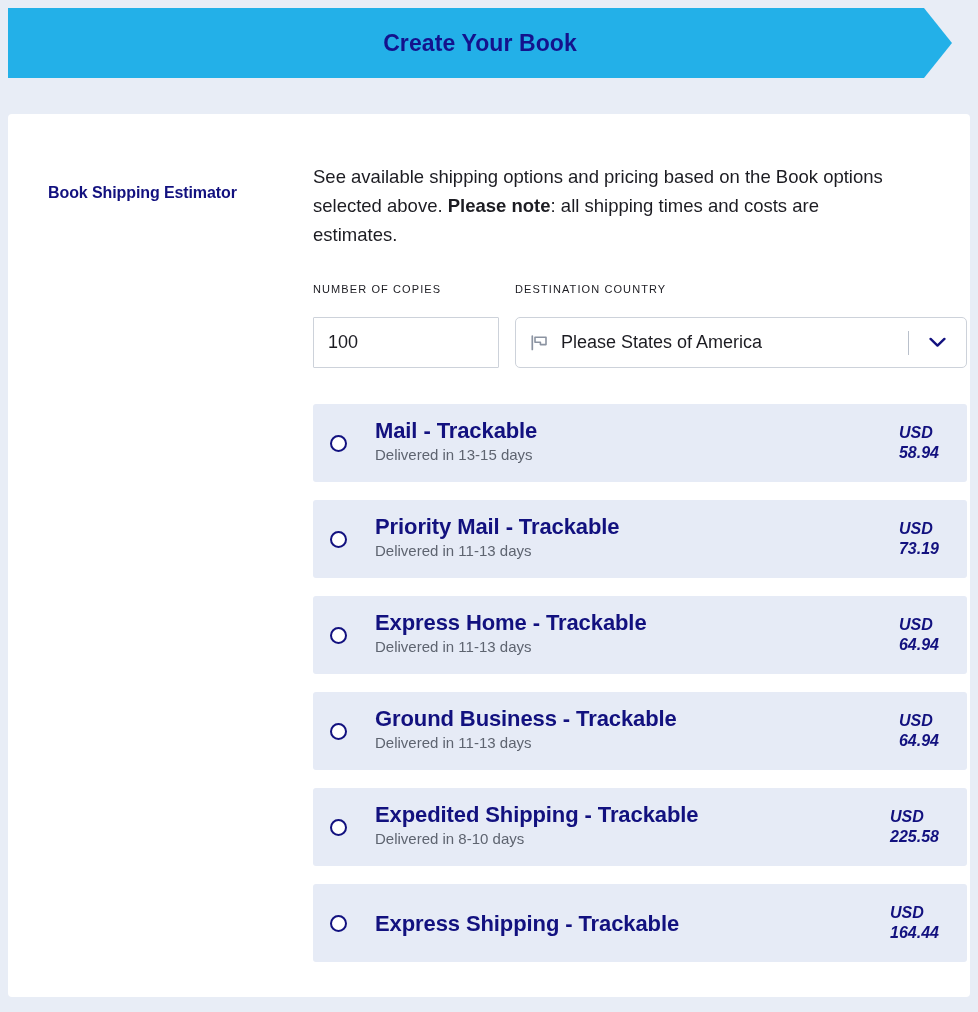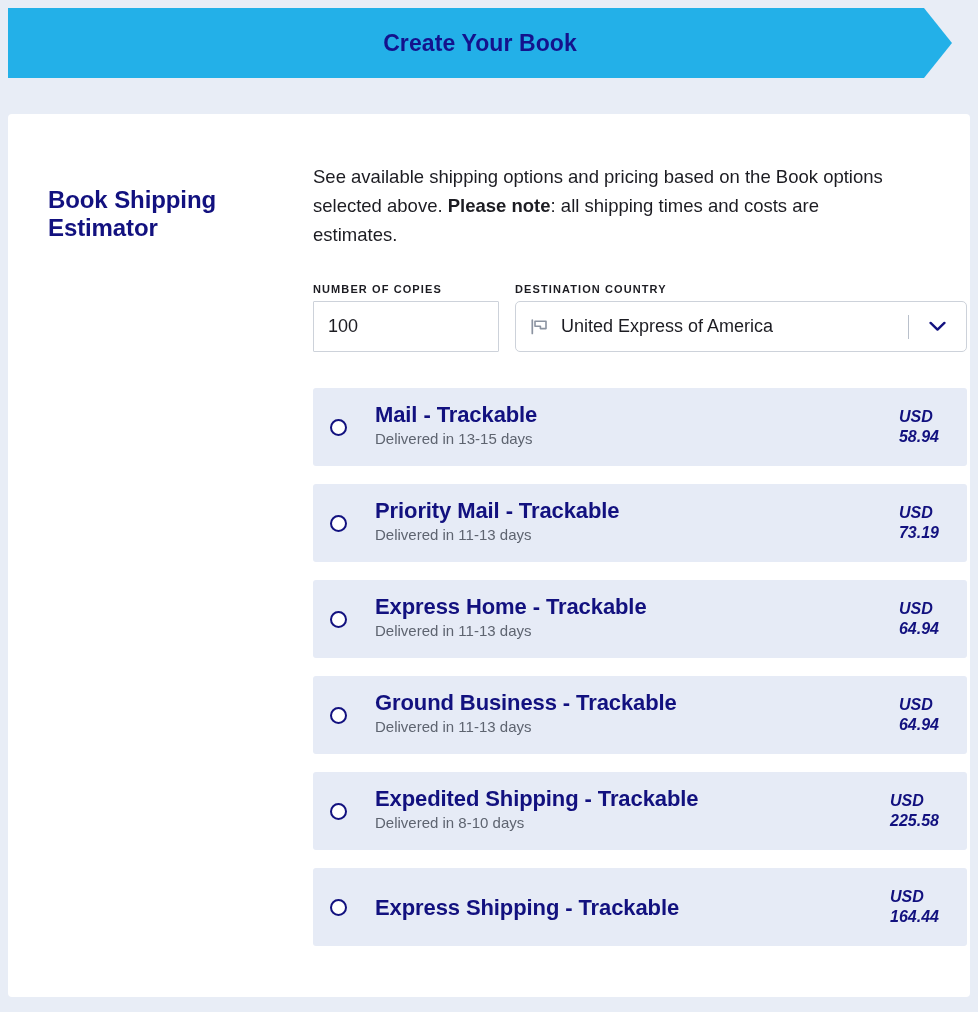--- a/index.html
+++ b/index.html
@@ -51,21 +51,21 @@
 
   .card-inner {
     display: flex;
     padding: 48px 40px 0 40px;
   }
 
   .section-title {
     width: 258px;
     flex: 0 0 258px;
     color: #12117f;
-    font-size: 24px;
+    font-size: 16px;
     font-weight: bold;
     line-height: 28px;
     letter-spacing: -0.1px;
     padding-top: 4px;
   }
 
   .content {
     flex: 1 1 auto;
     padding-left: 7px;
   }
@@ -86,24 +86,24 @@
     display: flex;
     gap: 16px;
     margin-bottom: 36px;
   }
   .field-copies { width: 186px; }
   .field-country { width: 452px; }
 
   .field-label {
     display: block;
     font-size: 11px;
-    font-weight: bold;
+    font-weight: normal;
     letter-spacing: 1.1px;
     color: #1c1c22;
-    margin-bottom: 6px;
+    margin-bottom: 22px;
     text-transform: uppercase;
   }
 
   .text-input {
     box-sizing: border-box;
     width: 100%;
     height: 51px;
     border: 1px solid #cdd2da;
     border-radius: 1px;
     background: #fff;
@@ -235,21 +235,21 @@
 
         <div class="field-country">
           <label class="field-label">DESTINATION COUNTRY</label>
           <div class="select-box">
             <span class="flag-icon">
               <svg width="19" height="19" viewBox="0 0 19 19">
                 <line x1="2.3" y1="3" x2="2.3" y2="16.5" stroke="#8b93a1" stroke-width="1.7" stroke-linecap="round"></line>
                 <path d="M5 4.2 H16 V11.6 H10.4 V9.2 H5 Z" fill="none" stroke="#8b93a1" stroke-width="1.6" stroke-linejoin="round"></path>
               </svg>
             </span>
-            <span class="select-value">United Express of America</span>
+            <span class="select-value">Please States of America</span>
             <span class="select-divider"></span>
             <span class="chevron">
               <svg width="17" height="11" viewBox="0 0 17 11">
                 <path d="M1.6 1.9 L8.5 8.6 L15.4 1.9" fill="none" stroke="#12117f" stroke-width="2.4" stroke-linecap="round" stroke-linejoin="round"></path>
               </svg>
             </span>
           </div>
         </div>
 
       </div>

